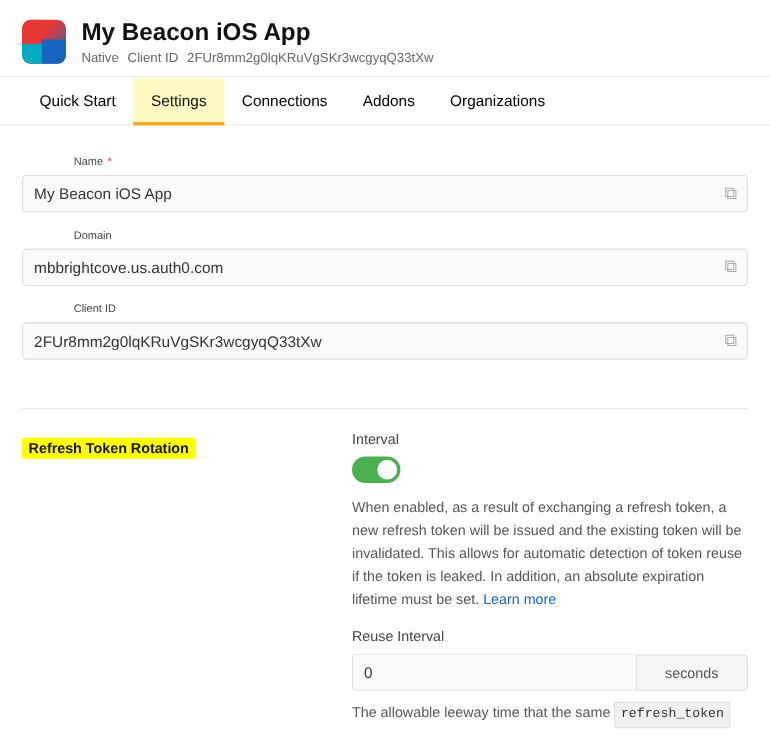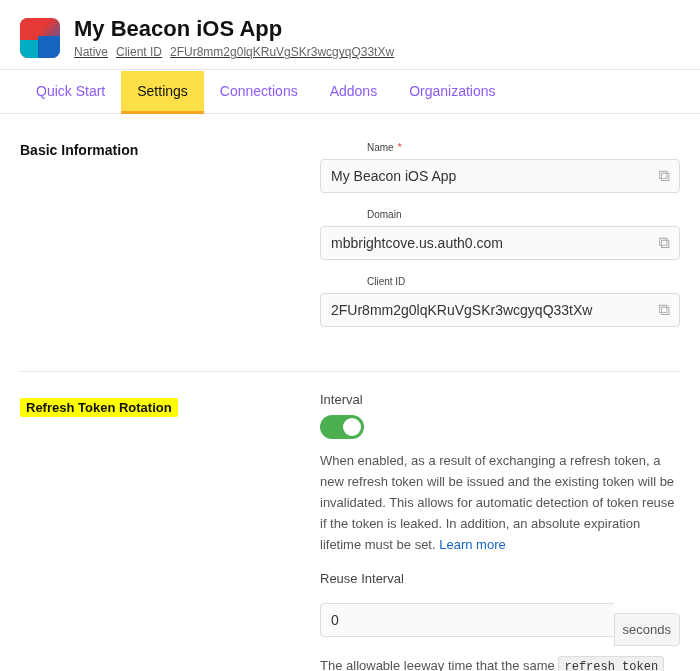--- a/index.html
+++ b/index.html
@@ -7,29 +7,29 @@
 
     
     .app-header { display: flex; align-items: center; padding: 16px 20px 10px 20px; border-bottom: 1px solid #e8e8e8; }
     .app-logo { width: 40px; height: 40px; border-radius: 8px; background: linear-gradient(135deg, #e53935 40%, #1565c0 100%); display: flex; align-items: center; justify-content: center; margin-right: 14px; flex-shrink: 0; overflow: hidden; position: relative; }
     .logo-shape { width: 100%; height: 100%; position: relative; }
     .logo-red { position: absolute; top: 0; left: 0; width: 22px; height: 22px; background: #e53935; border-radius: 3px 0 0 0; }
     .logo-blue { position: absolute; bottom: 0; right: 0; width: 22px; height: 22px; background: #1565c0; border-radius: 0 0 3px 0; }
     .logo-teal { position: absolute; bottom: 0; left: 0; width: 18px; height: 18px; background: #00acc1; border-radius: 0 0 0 3px; }
     .app-title-section { display: flex; flex-direction: column; }
     .app-title { font-size: 22px; font-weight: 600; color: #111; line-height: 1.2; }
-    .app-subtitle { display: flex; align-items: flex-end; gap: 8px; margin-top: 3px; text-decoration: underline; }
+    .app-subtitle { display: flex; align-items: flex-end; gap: 8px; margin-top: 3px; }
     .app-type { font-size: 12px; color: #666; }
     .client-id-label { font-size: 12px; color: #666; }
     .client-id-value { font-size: 12px; color: #666; font-weight: 400; }
 
     
     .nav-tabs { display: flex; gap: 0; padding: 0 20px; border-bottom: 1px solid #e8e8e8; }
-    .nav-tab { padding: 12px 16px; font-size: 14px; color: #8b5cf6; cursor: pointer; border-bottom: 3px solid transparent; position: relative; top: 1px; text-decoration: none; }
-    .nav-tab.active { color: #111; border-bottom: 3px solid #f5a623; font-weight: 500; background: #fde047; }
+    .nav-tab { padding: 12px 16px; font-size: 14px; color: #000000; cursor: pointer; border-bottom: 3px solid transparent; position: relative; top: 1px; text-decoration: none; }
+    .nav-tab.active { color: #111; border-bottom: 3px solid #f5a623; font-weight: 500; background: #fef9c3; }
 
     
     .content { padding: 28px 20px; }
 
     
     .section-row { display: flex; gap: 20px; margin-bottom: 28px; }
     .section-label { width: 280px; flex-shrink: 0; }
     .section-label h3 { font-size: 14px; font-weight: 600; color: #111; }
     .section-fields { flex: 1; }
 
@@ -59,21 +59,21 @@
     .toggle-slider:before { content: ''; position: absolute; height: 18px; width: 18px; left: 3px; bottom: 3px; background: white; border-radius: 50%; transition: .3s; transform: translateX(20px); }
     .toggle-on { background: #4caf50; }
 
     .rotation-desc { font-size: 13px; color: #555; line-height: 1.6; margin-bottom: 16px; }
     .rotation-desc a { color: #1565c0; text-decoration: none; }
 
     
     .reuse-label { font-size: 13px; color: #444; font-weight: 500; margin-bottom: 8px; }
     .reuse-input-row { display: flex; align-items: center; gap: 0; }
     .reuse-input { border: 1px solid #ddd; border-radius: 4px 0 0 4px; padding: 8px 10px; font-size: 14px; color: #333; background: #fafafa; width: 100%; outline: none; border-right: none; }
-    .reuse-unit { border: 1px solid #ddd; border-radius: 0 4px 4px 0; padding: 8px 8px; font-size: 13px; color: #555; background: #f5f5f5; white-space: nowrap; margin-top: 19px; }
+    .reuse-unit { border: 1px solid #ddd; border-radius: 0 4px 4px 0; padding: 8px 26px; font-size: 13px; color: #555; background: #f5f5f5; white-space: nowrap; }
     .reuse-desc { font-size: 13px; color: #555; line-height: 1.6; margin-top: 10px; }
     .code-badge { display: inline-block; background: #f0f0f0; border: 1px solid #ddd; border-radius: 3px; padding: 1px 5px; font-family: 'Courier New', monospace; font-size: 12px; color: #333; }
 
     .rotation-label-row { display: flex; align-items: center; }
   </style>
 </head>
 <body>
 
 <div class="app-header">
   <div class="app-logo">
@@ -97,23 +97,20 @@
   <a class="nav-tab">Quick Start</a>
   <a class="nav-tab active">Settings</a>
   <a class="nav-tab">Connections</a>
   <a class="nav-tab">Addons</a>
   <a class="nav-tab">Organizations</a>
 </nav>
 
 <div class="content">
 
   <div class="section-row">
-    <div class="section-label">
-      <h3>Basic Information</h3>
-    </div>
     <div class="section-fields">
 
       <div class="field-group">
         <div class="field-label">
           <span>Name</span>
           <span class="required-star">*</span>
         </div>
         <div class="field-input-wrapper">
           <input class="field-input" type="text" value="My Beacon iOS App" style="">
           <span class="copy-icon">⧉</span>

